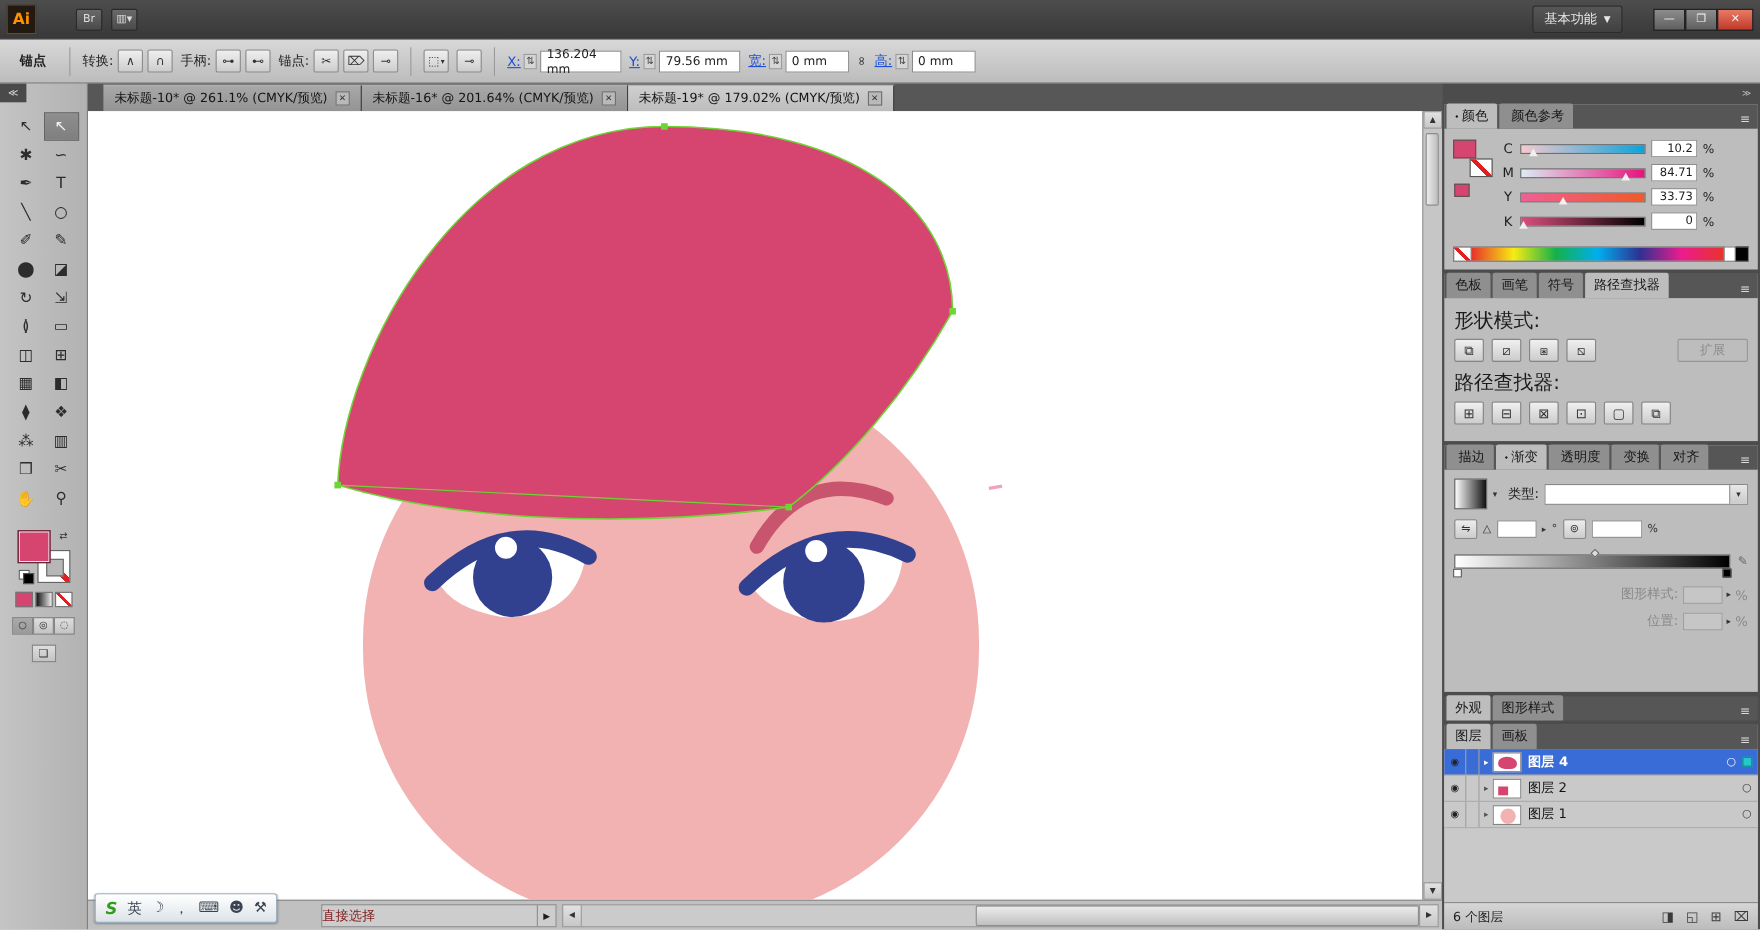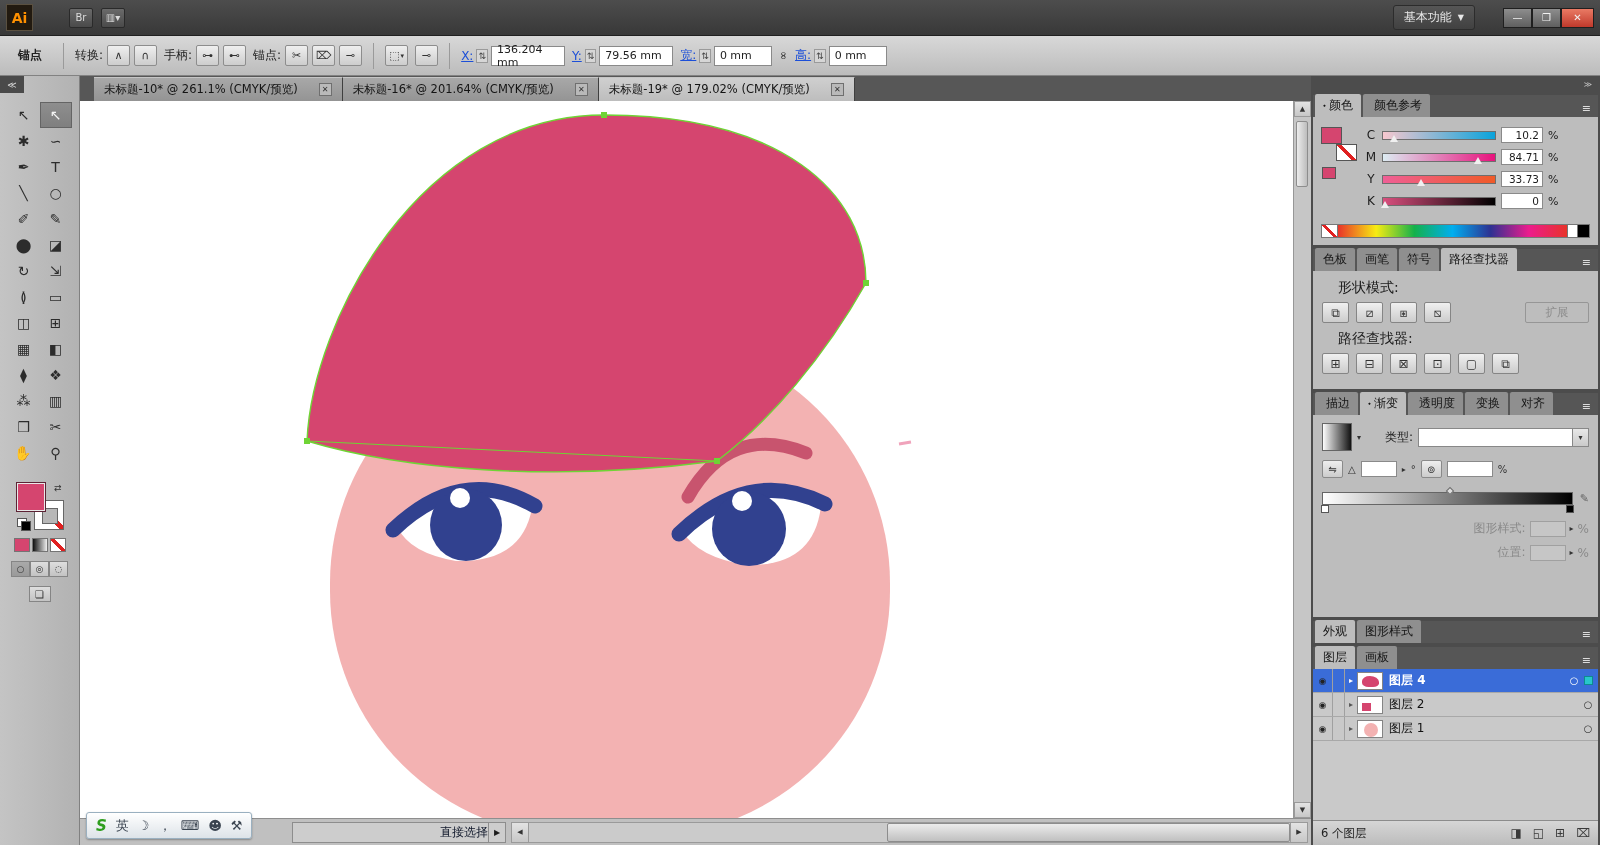--- a/index.html
+++ b/index.html
@@ -29,21 +29,21 @@
   .cb-btn .dd{font-size:7px;margin-left:1px}
   .cb-field{display:flex;align-items:center;gap:3px}
   .cb-flabel{color:#1c4fd8;text-decoration:underline;font-size:12px}
   .stepper{font-size:9px;color:#444;border:1px solid #9a9a9a;background:#d6d6d6;padding:1px 1px;line-height:10px}
   .cb-input{width:74px;height:20px;background:#fff;border:1px solid #8a8a8a;font-size:11px;display:flex;align-items:center;padding:0 5px}
   .cb-input.small{width:58px}
   .link-icon{font-size:11px;transform:rotate(90deg);color:#333}
 
   
   .doc-tabs{position:absolute;left:80px;top:76px;width:1231px;height:25px;background:#575757;display:flex;align-items:flex-end;padding-left:14px}
-  .doc-tab{height:24px;display:flex;align-items:center;gap:21px;padding:0 10px;background:linear-gradient(#a8a8a8,#949494);border-right:1px solid #3f3f3f;border-top:1px solid #c6c6c6;font-size:11.5px;color:#141414}
+  .doc-tab{height:24px;display:flex;align-items:center;gap:7px;padding:0 10px;background:linear-gradient(#a8a8a8,#949494);border-right:1px solid #3f3f3f;border-top:1px solid #c6c6c6;font-size:11.5px;color:#141414}
   .doc-tab.active{background:linear-gradient(#cfcfcf,#bdbdbd)}
   .doc-close{width:13px;height:13px;border:1px solid #6f6f6f;font-size:8px;display:flex;align-items:center;justify-content:center;color:#333;background:#b9b9b9}
 
   
   .toolbar{position:absolute;left:0;top:76px;width:80px;height:769px;background:linear-gradient(to right,#c4c4c4,#b2b2b2);border-right:1px solid #808080}
   .tool-collapse{position:absolute;left:0;top:0;width:24px;height:17px;background:#4a4a4a;color:#d8d8d8;font-size:9px;display:flex;align-items:center;justify-content:center}
   .tools{display:grid;grid-template-columns:32px 32px;justify-content:center;margin-top:26px}
   .tool{height:26px;display:flex;align-items:center;justify-content:center;font-size:14px;color:#2c2c2c;border:1px solid transparent}
   .tool.active{background:linear-gradient(#8e8e8e,#7f7f7f);border:1px solid #646464;color:#f5f5f5}
   .fs{position:relative;width:48px;height:48px;margin:16px auto 4px}
@@ -78,21 +78,21 @@
   .browline{fill:none;stroke:var(--brow);stroke-width:13;stroke-linecap:round}
   .stray{stroke:#f0a3bb;stroke-width:3}
 
   
   .vscroll{position:absolute;left:1293px;top:101px;width:18px;height:717px;background:#c6c6c6;border-left:1px solid #979797}
   .vs-btn{position:absolute;left:0;width:17px;height:16px;background:linear-gradient(#e3e3e3,#c7c7c7);border:1px solid #9a9a9a;font-size:7px;text-align:center;line-height:15px;color:#333}
   .vs-up{top:0}.vs-down{bottom:0}
   .vs-thumb{position:absolute;left:2px;right:3px;top:20px;height:66px;background:linear-gradient(to right,#ececec,#bdbdbd);border:1px solid #8d8d8d;border-radius:2px}
   .bottombar{position:absolute;left:80px;top:818px;width:1231px;height:27px;background:#c0c0c0;border-top:1px solid #8e8e8e}
   .statusbox{position:absolute;left:212px;top:3px;width:214px;height:21px;background:#cdcdcd;border:1px solid #8d8d8d;display:flex;align-items:center}
-  .status-text{flex:1;text-align:right;font-size:12px;color:#0f172a}
+  .status-text{flex:1;text-align:left;font-size:12px;color:#7f1d1d}
   .status-arrow{width:17px;height:100%;border-left:1px solid #8d8d8d;font-size:8px;display:flex;align-items:center;justify-content:center}
   .hscroll{position:absolute;left:431px;right:3px;top:3px;height:21px;display:flex}
   .hs-btn{width:18px;background:linear-gradient(#e3e3e3,#c7c7c7);border:1px solid #9a9a9a;font-size:7px;text-align:center;line-height:19px;color:#333}
   .hs-track{flex:1;background:#cbcbcb;border-top:1px solid #9a9a9a;border-bottom:1px solid #9a9a9a;position:relative}
   .hs-thumb{position:absolute;left:47%;right:0;top:0;bottom:0;background:linear-gradient(#ececec,#c0c0c0);border:1px solid #8d8d8d;border-radius:2px}
   .ime{position:absolute;left:6px;top:-7px;height:27px;background:linear-gradient(#ffffff,#dde3e8);border:1px solid #9ab0c0;border-radius:3px;display:flex;align-items:center;gap:9px;padding:0 9px;box-shadow:0 1px 2px rgba(0,0,0,.3)}
   .ime-item{font-size:13px;color:#3a4450}
   .ime-item.sogou{font-weight:bold;font-style:italic;font-size:15px;color:#2f9e1f}
 
   
@@ -124,31 +124,31 @@
   .ch-value{width:42px;height:16px;background:#fff;border:1px solid #8a8a8a;font-size:10.5px;text-align:right;padding:1px 3px}
   .ch-unit{font-size:11px}
   .spectrum-row{position:absolute;left:8px;right:8px;bottom:7px;height:14px;display:flex}
   .none-chip{width:17px;border:1px solid #777;background:linear-gradient(45deg,#fff 42%,#e02020 42%,#e02020 58%,#fff 58%)}
   .spectrum{flex:1;border:1px solid #777;border-left:none;background:linear-gradient(to right,#e8332a,#f7ec13,#14b14b,#00aeef,#2e3192,#ec1c8d,#e8332a)}
   .white-chip{width:10px;background:#fff;border:1px solid #777;border-left:none}
   .black-chip{width:12px;background:#000;border:1px solid #777;border-left:none}
 
   
   .pf-body{padding:6px 9px 8px}
-  .sec-label{font-size:14px;margin:2px 16px 5px}
+  .sec-label{font-size:18px;margin:2px 0 5px}
   .btn-row{display:flex;gap:7px;align-items:center;margin-bottom:7px}
   .pf-btn{width:27px;height:21px;border:1px solid #858585;border-radius:2px;background:linear-gradient(#f0f0f0,#cccccc);font-size:12px;display:flex;align-items:center;justify-content:center;color:#333}
   .expand-btn{margin-left:auto;width:64px;height:21px;border:1px solid #969696;border-radius:2px;color:#8d8d8d;font-size:11.5px;display:flex;align-items:center;justify-content:center;background:#bdbdbd}
 
   
   .grad-body{padding:8px 9px;position:relative;height:202px}
   .grow{display:flex;align-items:center;gap:5px}
   .grad-chip{width:30px;height:28px;border:1px solid #666;background:linear-gradient(to right,#fdfdfd,#111)}
   .chip-arrow{font-size:8px;color:#333}
-  .type-label{margin-left:19px;font-size:12px}
+  .type-label{margin-left:5px;font-size:12px}
   .combo{flex:1;height:19px;background:#fff;border:1px solid #888;position:relative}
   .combo-arrow{position:absolute;right:0;top:0;bottom:0;width:16px;border-left:1px solid #888;background:linear-gradient(#e8e8e8,#cacaca);font-size:8px;display:flex;align-items:center;justify-content:center;color:#333}
   .gbtn{width:21px;height:18px;border:1px solid #8a8a8a;border-radius:2px;background:linear-gradient(#eee,#ccc);font-size:10px;display:flex;align-items:center;justify-content:center;color:#333}
   .gfield{width:36px;height:16px;background:#fff;border:1px solid #8a8a8a}
   .gfield.wide{width:46px}
   .gsym{font-size:10px;color:#333}
   .gsym.chev{font-size:8px}
   .grad-bar-row{margin-top:14px;display:flex;align-items:center;gap:7px}
   .grad-bar{flex:1;height:13px;border:1px solid #666;background:linear-gradient(to right,#ffffff,#000000);position:relative}
   .gstop{position:absolute;bottom:-9px;width:8px;height:8px;border:1px solid #555}

